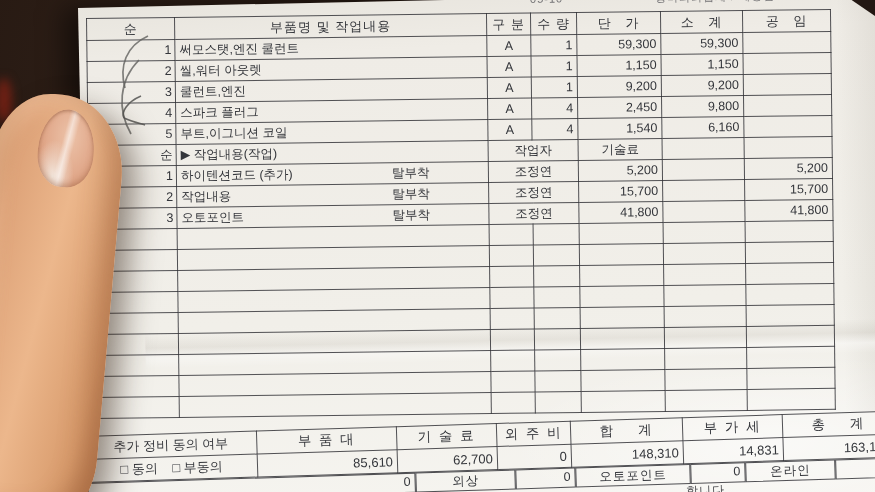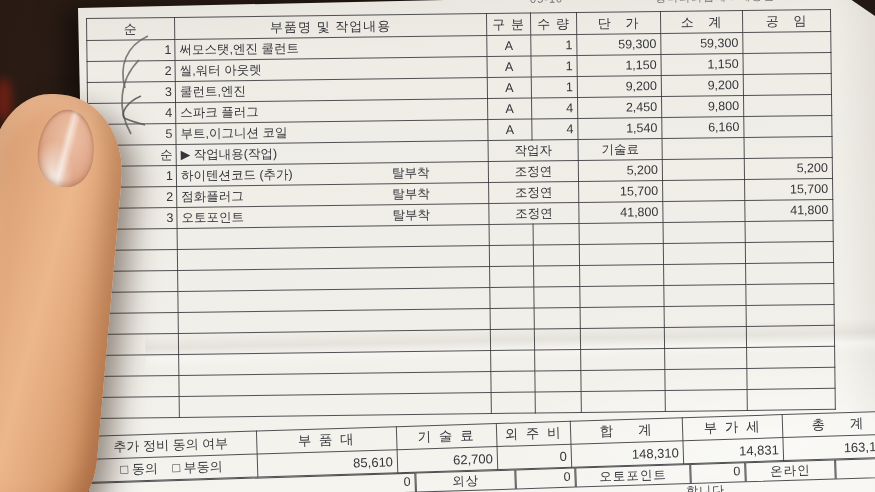--- a/index.html
+++ b/index.html
@@ -166,21 +166,21 @@
     <tr>
       <td class="num">1</td>
       <td class="nm"><span>하이텐션코드 (추가)</span><span class="method">탈부착</span></td>
       <td class="ctr" colspan="2">조정연</td>
       <td class="rt">5,200</td>
       <td></td>
       <td class="rt">5,200</td>
     </tr>
     <tr>
       <td class="num">2</td>
-      <td class="nm"><span>점화플러그</span><span class="method">탈부착</span></td>
+      <td class="nm"><span>작업내용</span><span class="method">탈부착</span></td>
       <td class="ctr" colspan="2">조정연</td>
       <td class="rt">15,700</td>
       <td></td>
       <td class="rt">15,700</td>
     </tr>
     <tr>
       <td class="num">3</td>
       <td class="nm"><span>오토포인트</span><span class="method">탈부착</span></td>
       <td class="ctr" colspan="2">조정연</td>
       <td class="rt">41,800</td>

